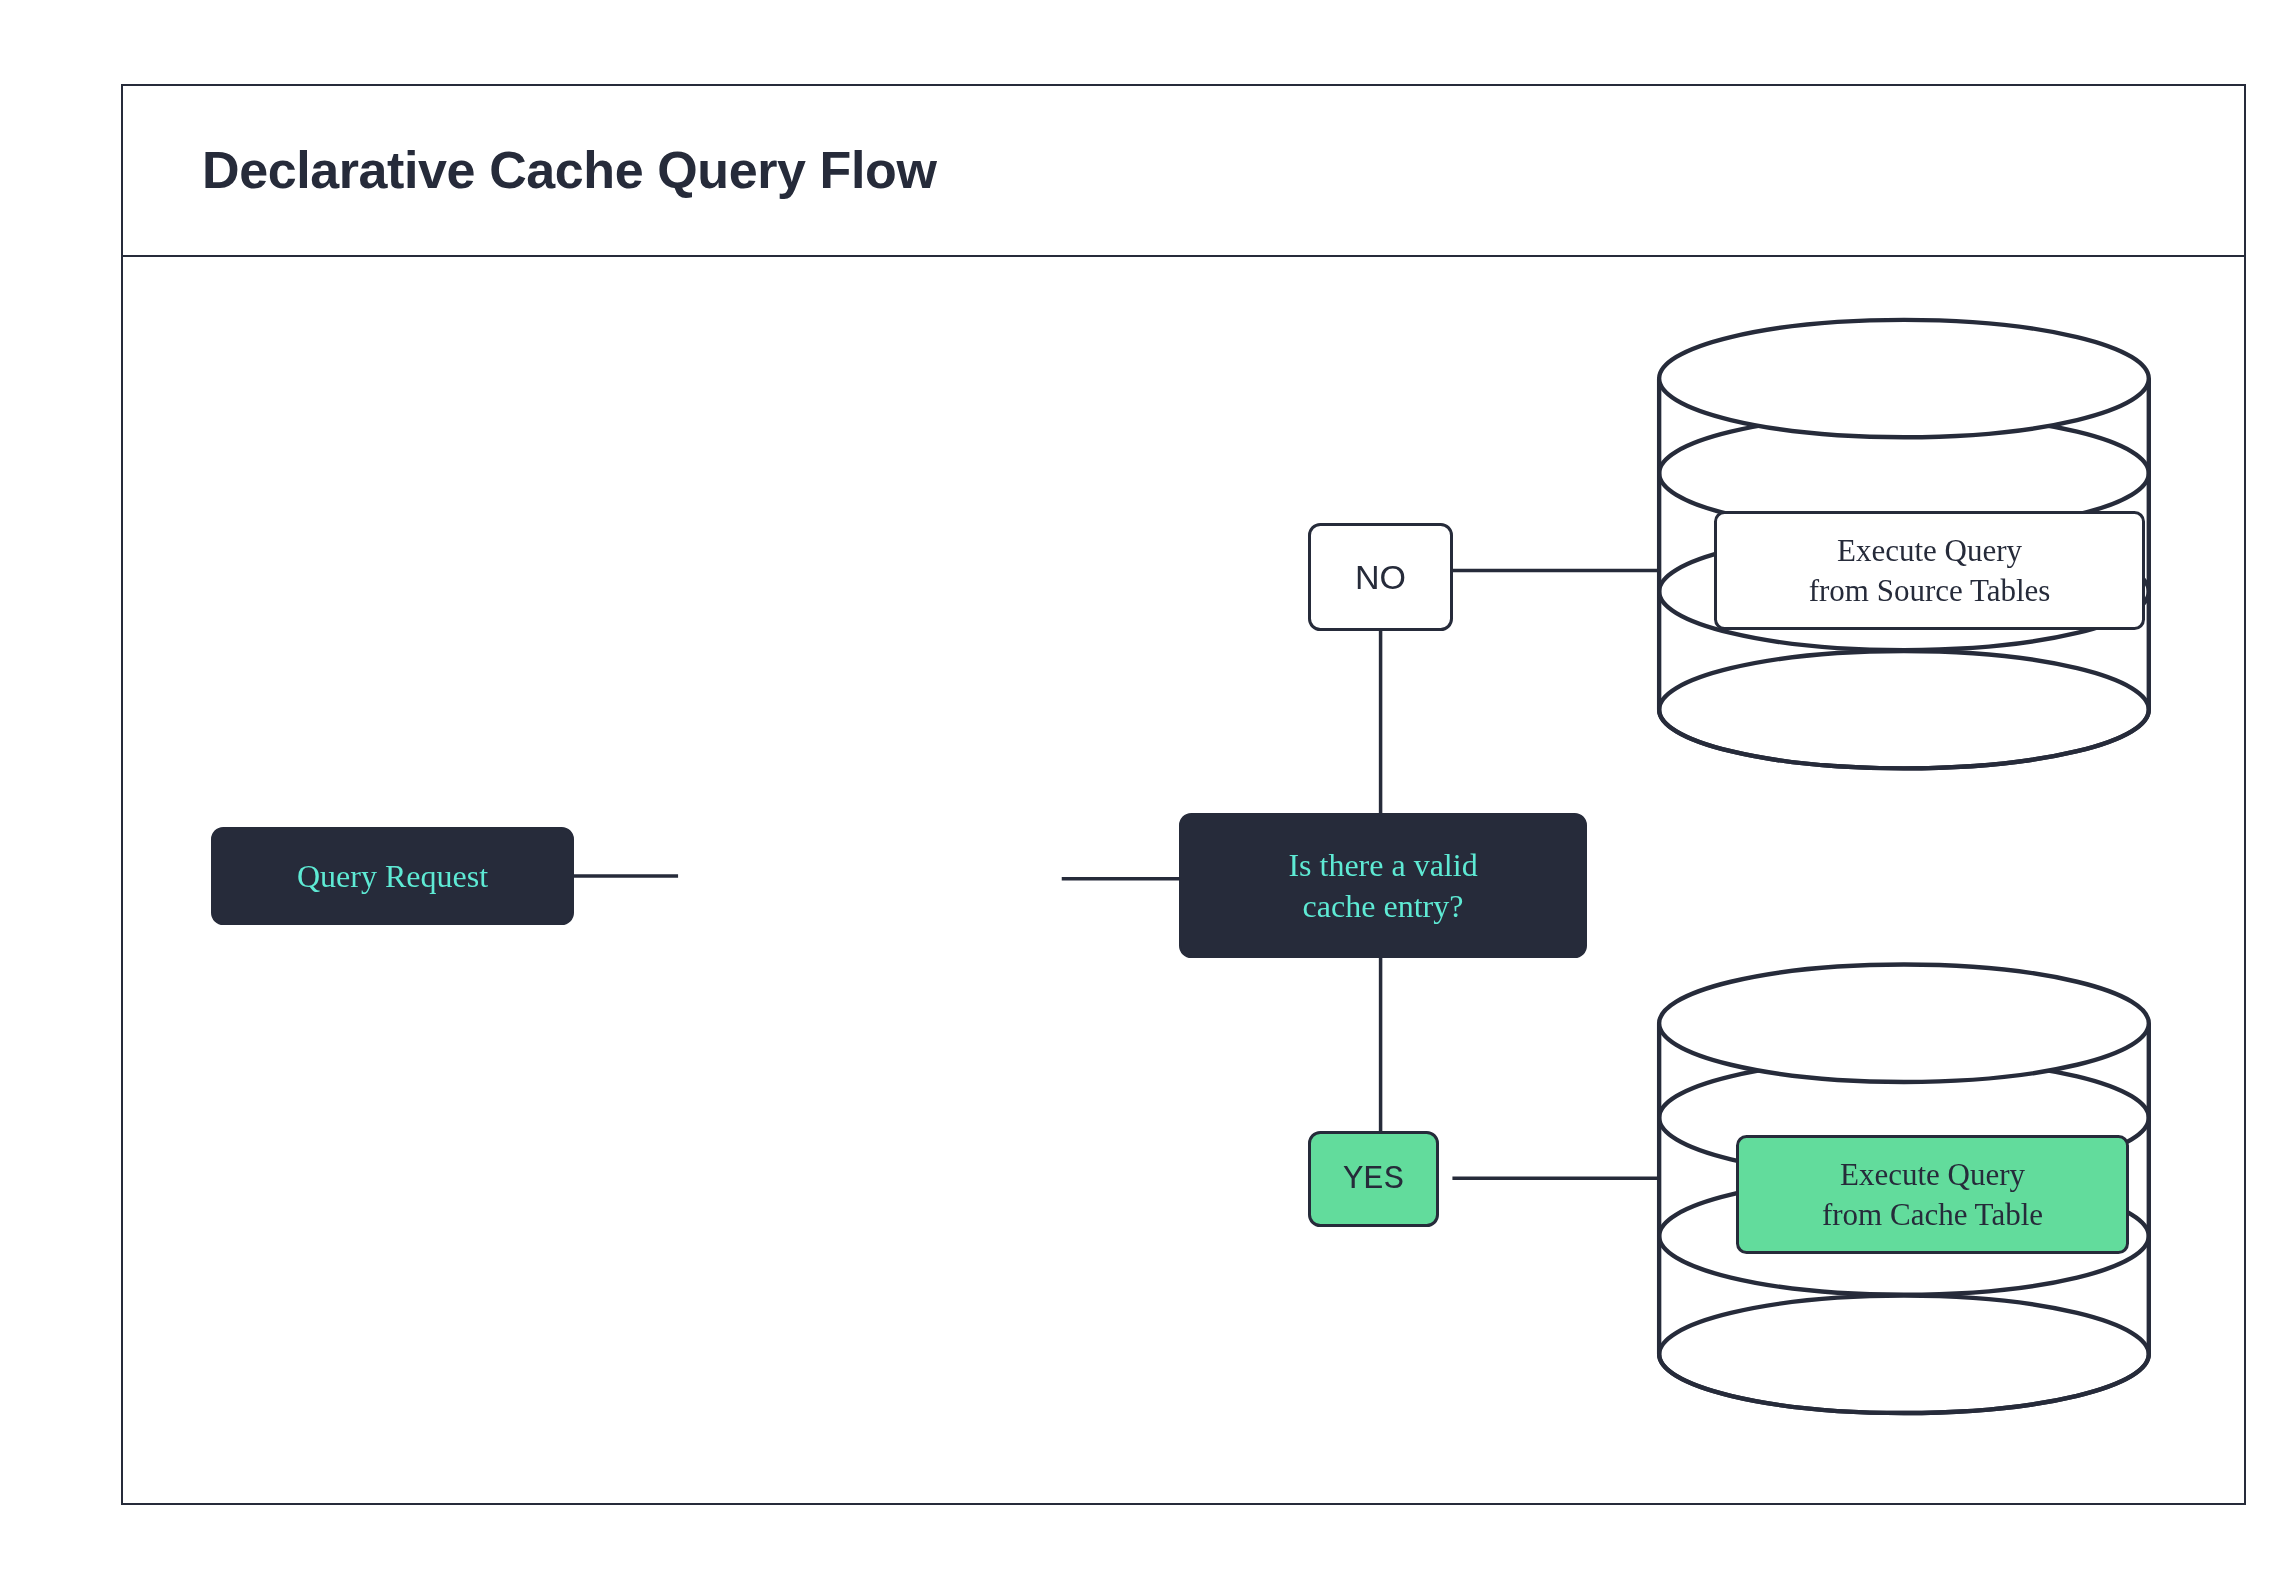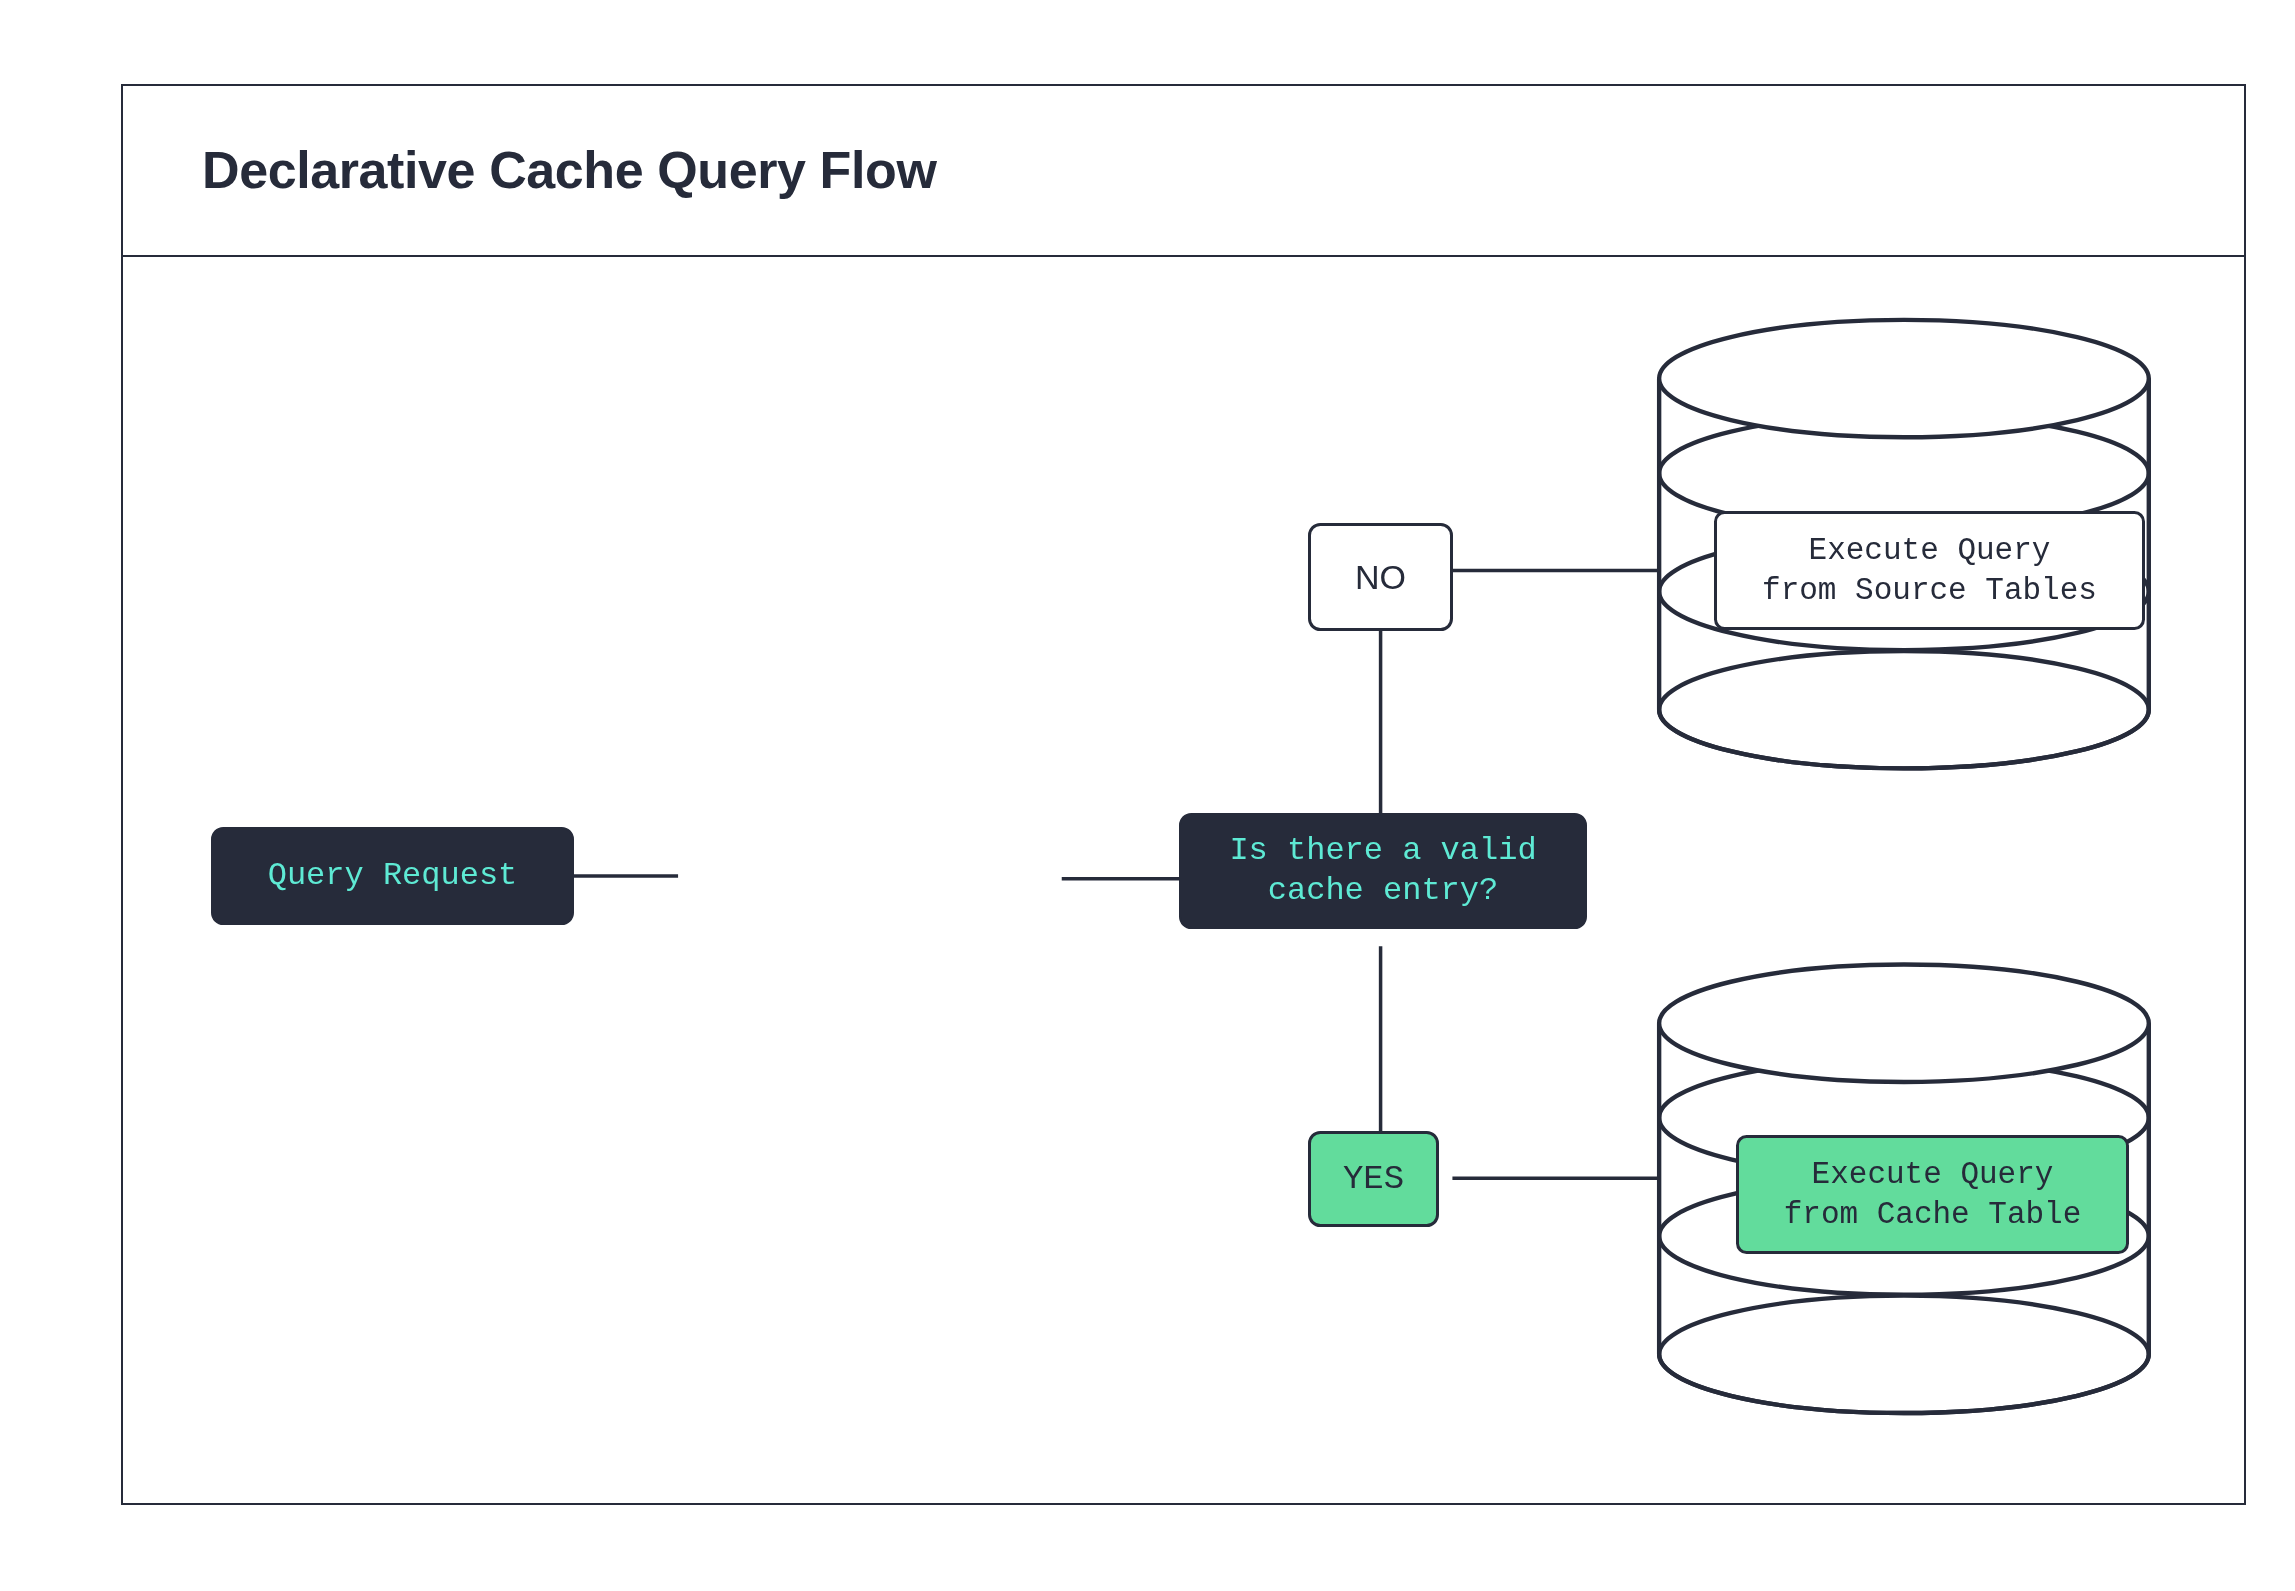--- a/index.html
+++ b/index.html
@@ -60,21 +60,21 @@
     pointer-events: none;
   }
   
   .node {
     position: absolute;
     box-sizing: border-box;
     display: flex;
     align-items: center;
     justify-content: center;
     text-align: center;
-    font-family: Liberation Mono, monospace;
+    font-family: Liberation Serif, serif;
     font-size: 32px;
     line-height: 1.26;
     white-space: pre-line;
     border-radius: 12.3px;
   }
   .node-dark {
     background: #262b3a;
     color: #5eead4;
     border: 2.6px solid #262b3a;
   }
@@ -84,21 +84,21 @@
     border: 3.5px solid #262b3a;
   }
   .node-white {
     background: #ffffff;
     color: #262b3a;
     border: 3.5px solid #262b3a;
   }
   
   #node-query-request { left: 175px;  top: 827px;  width: 363px;  height: 98px; }
   #node-check-cache   { left: 642px;  top: 813px;  width: 384px;  height: 133px; }
-  #node-decision      { left: 1143px; top: 813px;  width: 408px;  height: 116px; }
+  #node-decision      { left: 1143px; top: 813px;  width: 408px;  height: 145px; }
 
   #node-label-no  { left: 1272px; top: 523px;  width: 145px; height: 108px;
                     font-family: "Liberation Sans", sans-serif; font-size: 34px; }
   #node-label-yes { left: 1272px; top: 1131px; width: 131px; height: 96px;
                     font-family: Liberation Mono, monospace; font-size: 34px; }
 
   #node-exec-source { left: 1678px; top: 511px;  width: 431px; height: 119px;
                       font-size: 31px; border-width: 3.5px; border-radius: 10.5px; }
   #node-exec-cache  { left: 1700px; top: 1135px; width: 393px; height: 119px;
                       font-size: 31px; border-width: 3.5px; border-radius: 10.5px; }

